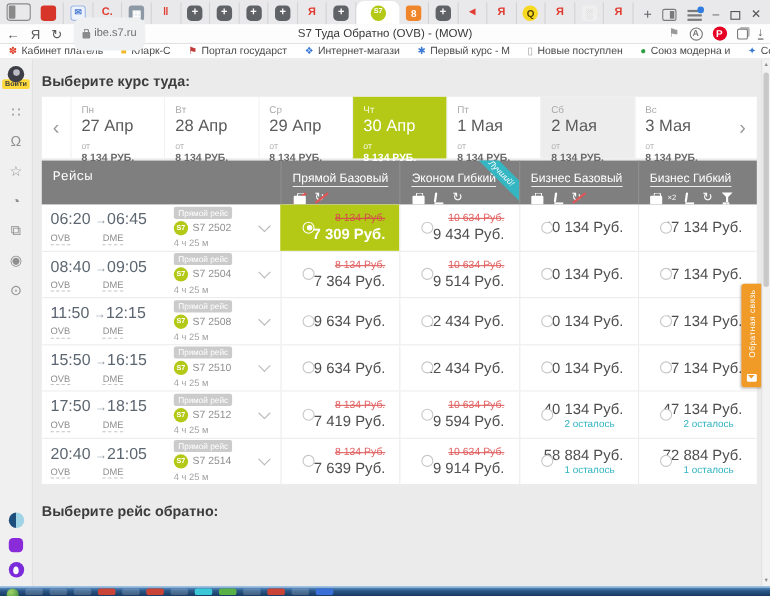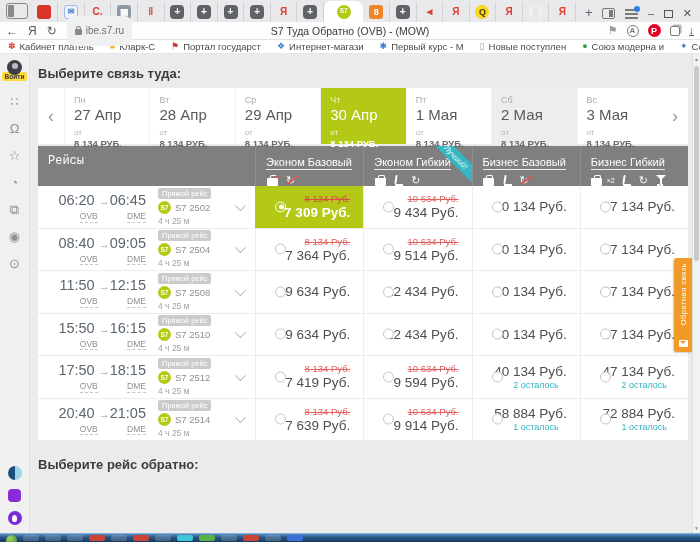--- a/index.html
+++ b/index.html
@@ -98,21 +98,21 @@
   .x2 { color:#fff; font-size:7px; margin-left:-4px; }
   .ic-seat { width:10px; }
   .ic-seat::before { content:""; position:absolute; left:1px; top:0; width:2px; height:9px; background:#fff; border-radius:1px; transform:skewX(-8deg); }
   .ic-seat::after { content:""; position:absolute; left:1px; bottom:0; width:8px; height:2px; background:#fff; }
   .ic-refresh { color:#fff; font-size:11px; line-height:11px; width:auto; }
   .ic-cup::before { content:""; position:absolute; left:1px; top:0; width:0; height:0; border-left:5px solid transparent; border-right:5px solid transparent; border-top:5.5px solid #fff; }
   .ic-cup::after { content:""; position:absolute; left:5px; top:4px; width:1.8px; height:5px; background:#fff; box-shadow:-3px 5px 0 0 #fff, -1.5px 5px 0 0 #fff, 1px 5px 0 0 #fff; }
   .slash { position:absolute; left:-1px; top:4px; width:15px; height:1.8px; background:#e05555; transform:rotate(-38deg); border-radius:1px; }
 
   .frow { display:grid; grid-template-columns:217px 1fr 1fr 1fr 1fr; background:#fff; border-bottom:1px solid #ececec; height:42.5px; }
-  .fcell-flight { display:flex; align-items:center; padding-left:8px;text-align:right; }
+  .fcell-flight { display:flex; align-items:center; padding-left:8px; }
   .t-block { width:100px; }
   .t-times { font-size:14.5px; color:#5c6670; white-space:nowrap; }
   .t-arrow { font-size:11px; color:#8f99a3; }
   .t-codes { margin-top:3px; font-size:8.5px; color:#8f8f8f; }
   .t-codes .code { border-bottom:1px dashed #c4c4c4; padding-bottom:0.5px; }
   .t-codes .code2 { margin-left:27px; }
   .m-block { margin-left:12px; display:flex; flex-direction:column; align-items:flex-start; }
   .direct-badge { background:#cbcbcb; color:#fff; font-size:7.5px; padding:1px 4px; border-radius:2px; margin-bottom:2px; }
   .logo-row { display:flex; align-items:center; gap:4px; }
   .s7-logo { width:13px; height:13px; border-radius:50%; background:#b3c916; color:#fff; font-size:6.5px; font-weight:bold; display:flex; align-items:center; justify-content:center; }
@@ -328,21 +328,21 @@
 
   <span class="side-bottom">
     <span class="sb-blue"></span>
     <span class="sb-cam"></span>
     <span class="sb-music"></span>
   </span>
 </div>
 
 <div class="main">
 
-  <div class="sec-heading">Выберите связь туда:</div>
+  <div class="sec-heading">Выберите курс туда:</div>
 
   <div class="carousel">
     <span class="car-arrow">‹</span>
 
       <span class="day-cell">
         <div class="day-dow">Пн</div>
         <div class="day-date">27 Апр</div>
         <div class="day-from">от</div>
         <div class="day-price">8 134 РУБ.</div>
       </span>
@@ -389,21 +389,21 @@
         <div class="day-price">8 134 РУБ.</div>
       </span>
 
     <span class="car-arrow">›</span>
   </div>
 
   <div class="ftable">
     <div class="thead">
       <div class="th-flights">Рейсы</div>
       <div class="th-fare">
-        <span class="th-label">Эконом Базовый</span>
+        <span class="th-label">Прямой Базовый</span>
         <div class="th-icons">
           <span class="ic ic-bag">
               <i class="slash"></i>
             </span>
           <span class="ic ic-refresh">↻<i class="slash"></i></span>
         </div>
       </div>
       <div class="th-fare">
         <span class="th-label">Эконом Гибкий</span>
         <div class="th-icons">

